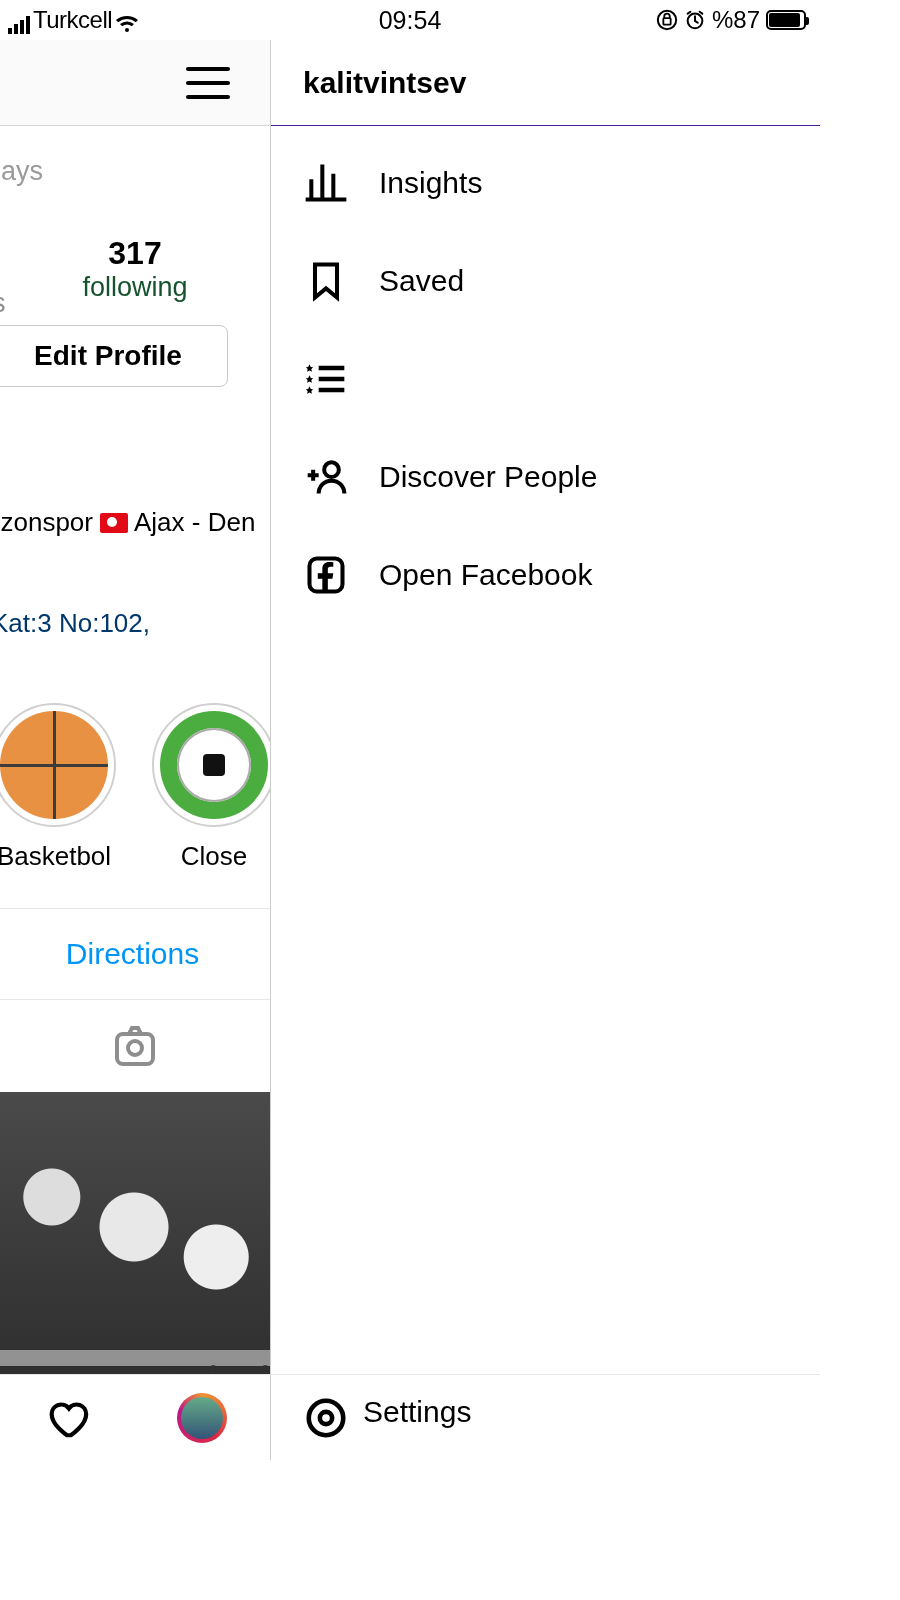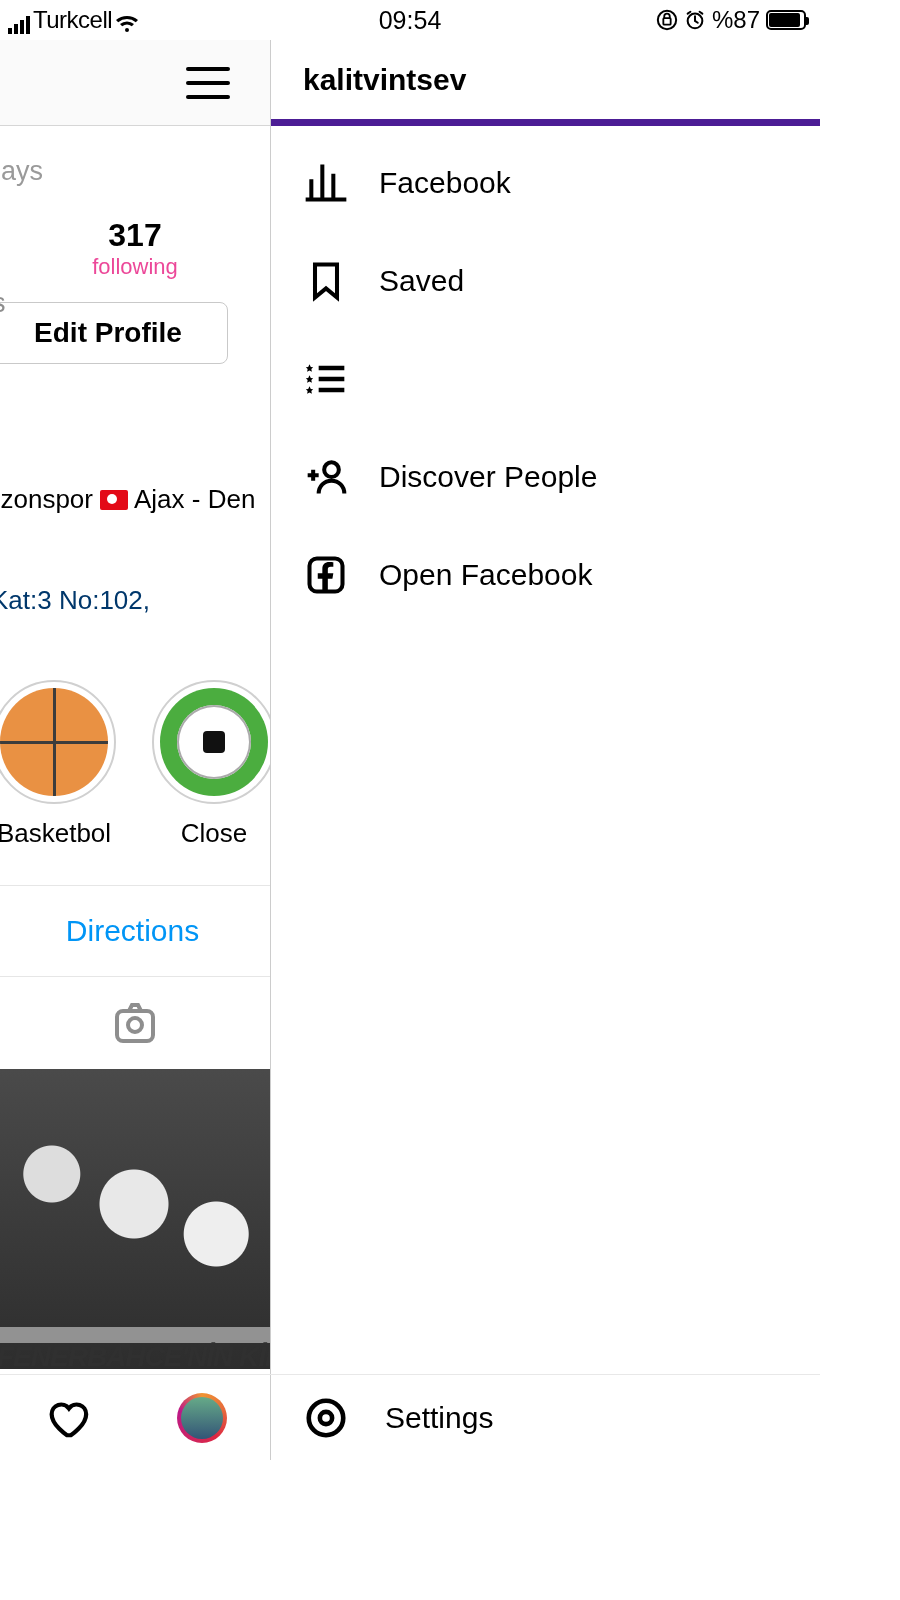--- a/index.html
+++ b/index.html
@@ -56,23 +56,23 @@
   }
   .leftcol .topbar {
     height:86px; border-bottom:1px solid #d6d6d6;
     display:flex; align-items:center; justify-content:flex-end; padding-right:40px;
     background:#fafafa;
   }
   .hamburger{ width:44px; height:32px; display:flex; flex-direction:column; justify-content:space-between;}
   .hamburger span{height:4px; background:#000; border-radius:2px;}
 
   .days{ color:#9a9a9a; font-size:27px; padding:30px 0 30px 0; margin-left:-14px;}
-  .statblock{text-align:center; margin-top:0;}
+  .statblock{text-align:center; margin-top:18px;}
   .statnum{font-size:32px; font-weight:700;}
-  .statlabel{font-size:22px; color:#ec4899;}
+  .statlabel{font-size:27px; color:#14532d;}
   .statcut{position:absolute; left:-8px; top:248px; font-size:27px; color:#8e8e8e;}
   .editbtn{
     width:240px; margin:22px auto 0; display:block; text-align:center;
     font-size:28px; font-weight:600; color:#000;
     border:1.5px solid #c9c9c9; border-radius:8px; padding:14px 0;
     background:#fff; margin-left:-12px;
   }
 
   .biotext{font-size:26px; color:#000; margin-top:120px; margin-left:-14px; white-space:nowrap;}
   .flag{display:inline-block; width:28px; height:20px; background:#e30a17; border-radius:2px; vertical-align:-2px; position:relative;}
@@ -114,38 +114,38 @@
      radial-gradient(circle at 80% 55%, #eee 32px, transparent 33px),
      linear-gradient(#4a4a4a,#2d2d2d);}
   .banner{position:absolute;left:0;right:0;bottom:26px;height:16px;background:#0bb5c7;}
   .headline{position:absolute;left:0;right:0;bottom:-4px;color:#d70022;font-weight:900;font-size:28px;font-style:italic;white-space:nowrap;letter-spacing:-1px;}
 
   
   .drawer{
     flex:1; background:#fff; display:flex; flex-direction:column;
   }
   .drawer-header{
-    height:86px; border-bottom:7px solid #4c1d95;
+    height:86px; border-bottom:1px solid #4c1d95;
     display:flex; align-items:center; padding-left:32px;
     font-size:30px; font-weight:600;
   }
   .menu{flex:1; padding-top:8px;}
   .menu-item{
     display:flex; align-items:center; gap:30px;
     padding:26px 32px; font-size:30px; cursor:pointer;
   }
   .menu-item .mi-icon{width:46px;height:46px;display:flex;align-items:center;justify-content:center;}
 
   
   .bottombar{
     position:absolute; left:0; right:0; bottom:0; height:86px;
     display:flex; align-items:center; background:#fff; border-top:1px solid #e8e8e8;
   }
   .bottom-left{width:271px; display:flex; align-items:center; justify-content:space-around; border-right:1px solid #ccc; height:100%;}
-  .bottom-right{flex:1; display:flex; align-items:center; gap:36px; padding-left:32px; font-size:30px;}
+  .bottom-right{flex:1; display:flex; align-items:flex-start; gap:14px; padding-left:32px; font-size:30px;}
   .avatar-ring{width:50px;height:50px;border-radius:50%;background:
      conic-gradient(#f09433,#e6683c,#dc2743,#cc2366,#bc1888,#f09433);
      display:flex;align-items:center;justify-content:center;}
   .avatar-ring .av{width:42px;height:42px;border-radius:50%;background:linear-gradient(#6a8,#357);}
 
   svg{display:block;}
 </style>
 </head>
 <body>
 
@@ -254,21 +254,21 @@
   <div class="drawer">
     <div class="drawer-header">kalitvintsev</div>
     <div class="menu">
 
       <div class="menu-item">
         <span class="mi-icon">
           <svg width="44" height="44" viewBox="0 0 24 24">
               <path d="M4 21V11M10 21V3M16 21V8M22 21H2" fill="none" stroke="#000" stroke-width="2.2" stroke-linecap="square"></path>
             </svg>
         </span>
-        <span>Facebook</span>
+        <span>Insights</span>
       </div>
 
 
       <div class="menu-item">
         <span class="mi-icon">
           <svg width="44" height="44" viewBox="0 0 24 24">
               <path d="M6 3h12v18l-6-5-6 5V3z" fill="none" stroke="#000" stroke-width="2.2"></path>
             </svg>
         </span>
         <span>Saved</span>

